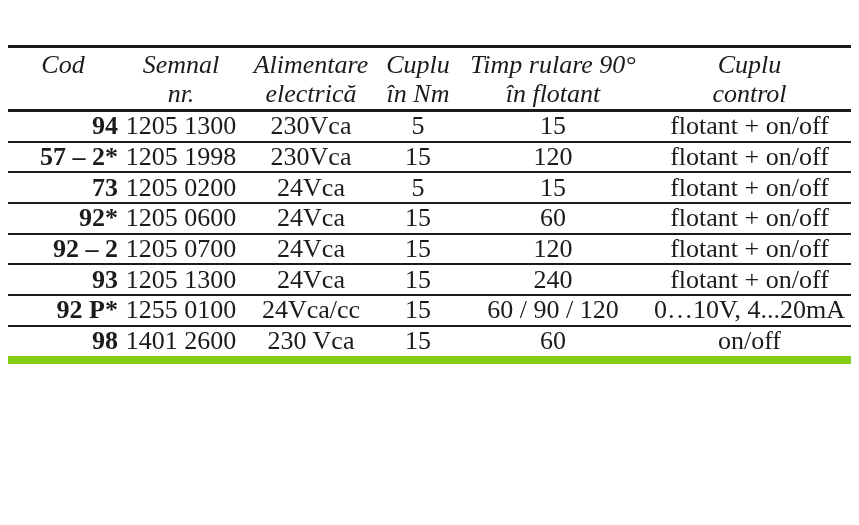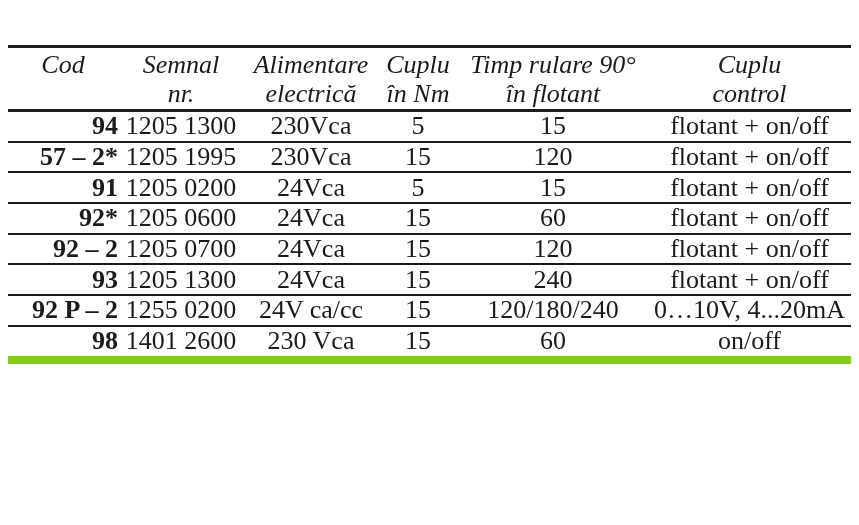--- a/index.html
+++ b/index.html
@@ -95,28 +95,28 @@
       <tr>
         <td class="cod">94</td>
         <td>1205 1300</td>
         <td>230Vca</td>
         <td>5</td>
         <td>15</td>
         <td>flotant + on/off</td>
       </tr>
       <tr>
         <td class="cod">57 – 2*</td>
-        <td>1205 1995</td>
+        <td>1205 1998</td>
         <td>230Vca</td>
         <td>15</td>
         <td>120</td>
         <td>flotant + on/off</td>
       </tr>
       <tr>
-        <td class="cod">91</td>
+        <td class="cod">73</td>
         <td>1205 0200</td>
         <td>24Vca</td>
         <td>5</td>
         <td>15</td>
         <td>flotant + on/off</td>
       </tr>
       <tr>
         <td class="cod">92*</td>
         <td>1205 0600</td>
         <td>24Vca</td>
@@ -134,25 +134,25 @@
       </tr>
       <tr>
         <td class="cod">93</td>
         <td>1205 1300</td>
         <td>24Vca</td>
         <td>15</td>
         <td>240</td>
         <td>flotant + on/off</td>
       </tr>
       <tr>
-        <td class="cod">92 P – 2</td>
-        <td>1255 0200</td>
-        <td>24V ca/cc</td>
+        <td class="cod">92 P*</td>
+        <td>1255 0100</td>
+        <td>24Vca/cc</td>
         <td>15</td>
-        <td>120/180/240</td>
+        <td>60 / 90 / 120</td>
         <td>0…10V, 4...20mA</td>
       </tr>
       <tr>
         <td class="cod">98</td>
         <td>1401 2600</td>
         <td>230 Vca</td>
         <td>15</td>
         <td>60</td>
         <td>on/off</td>
       </tr>

